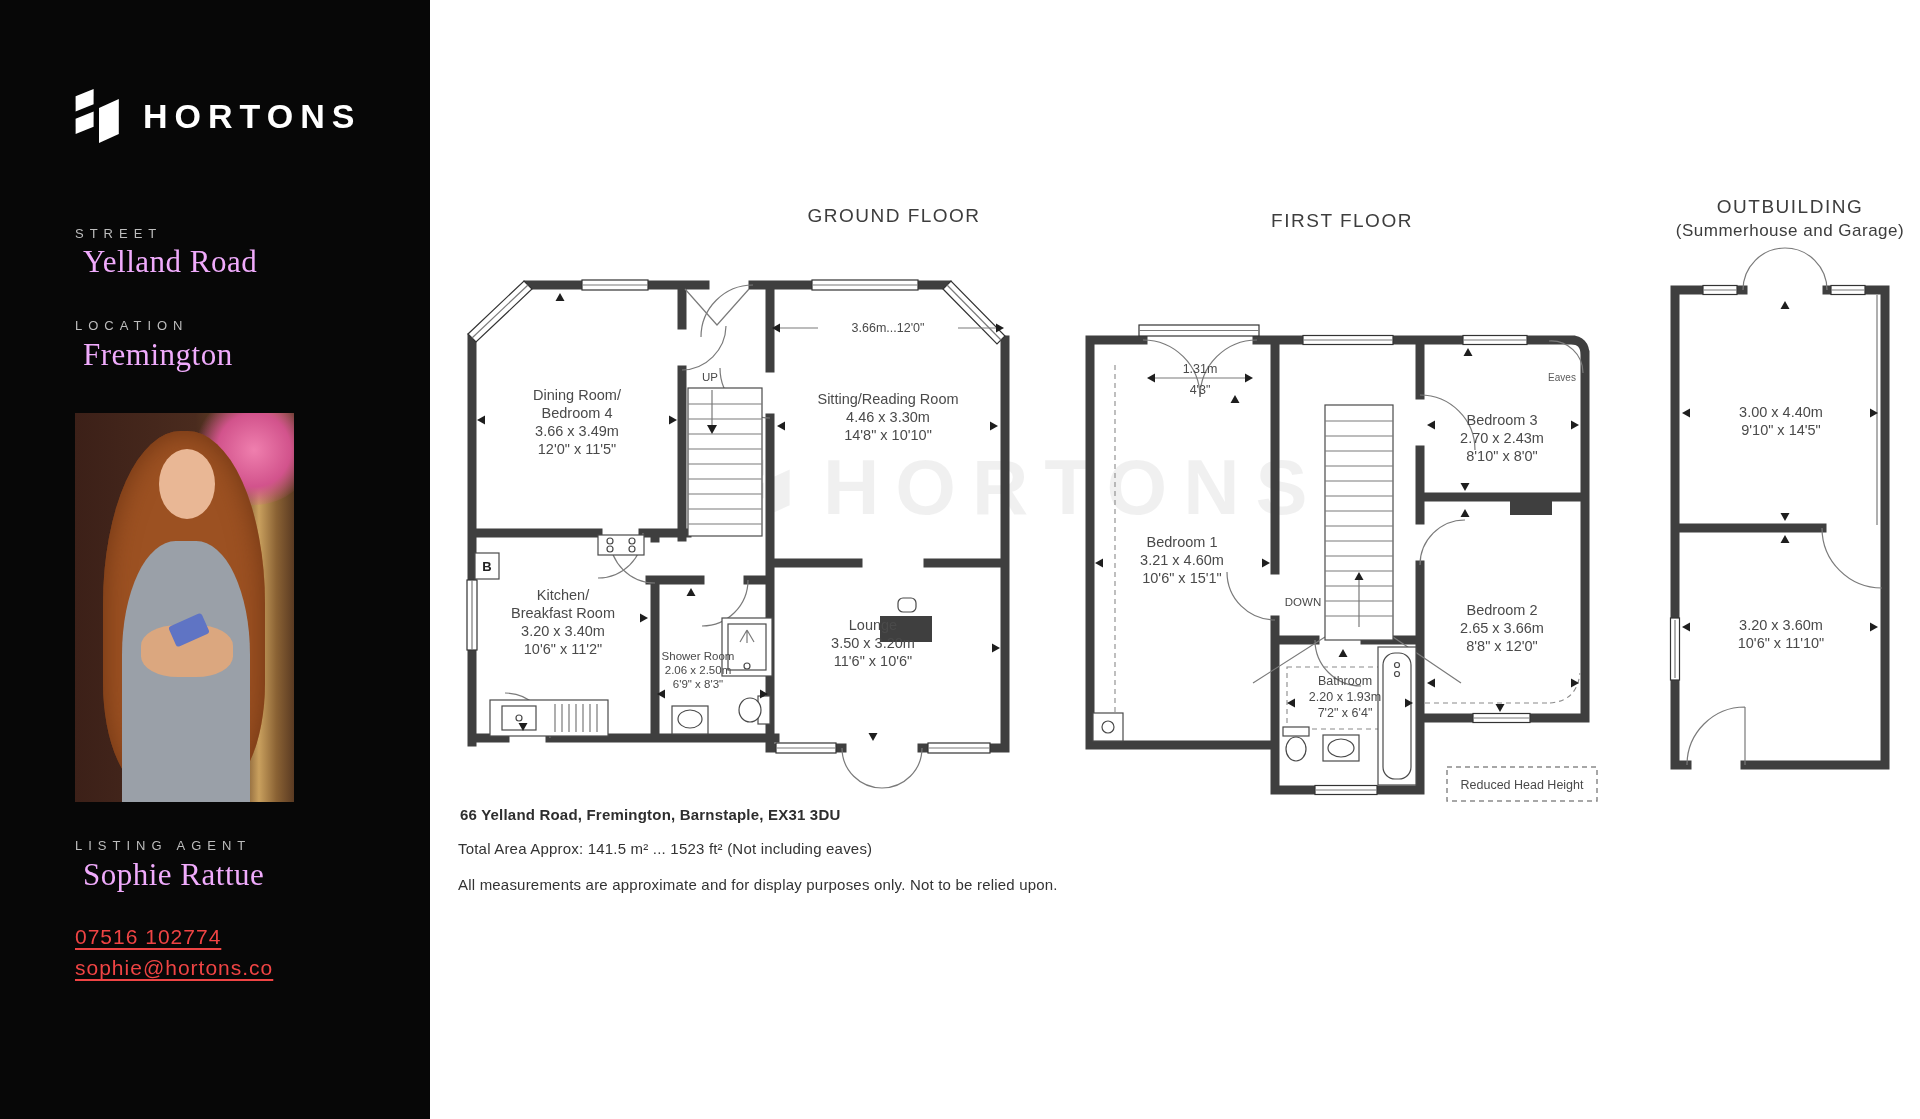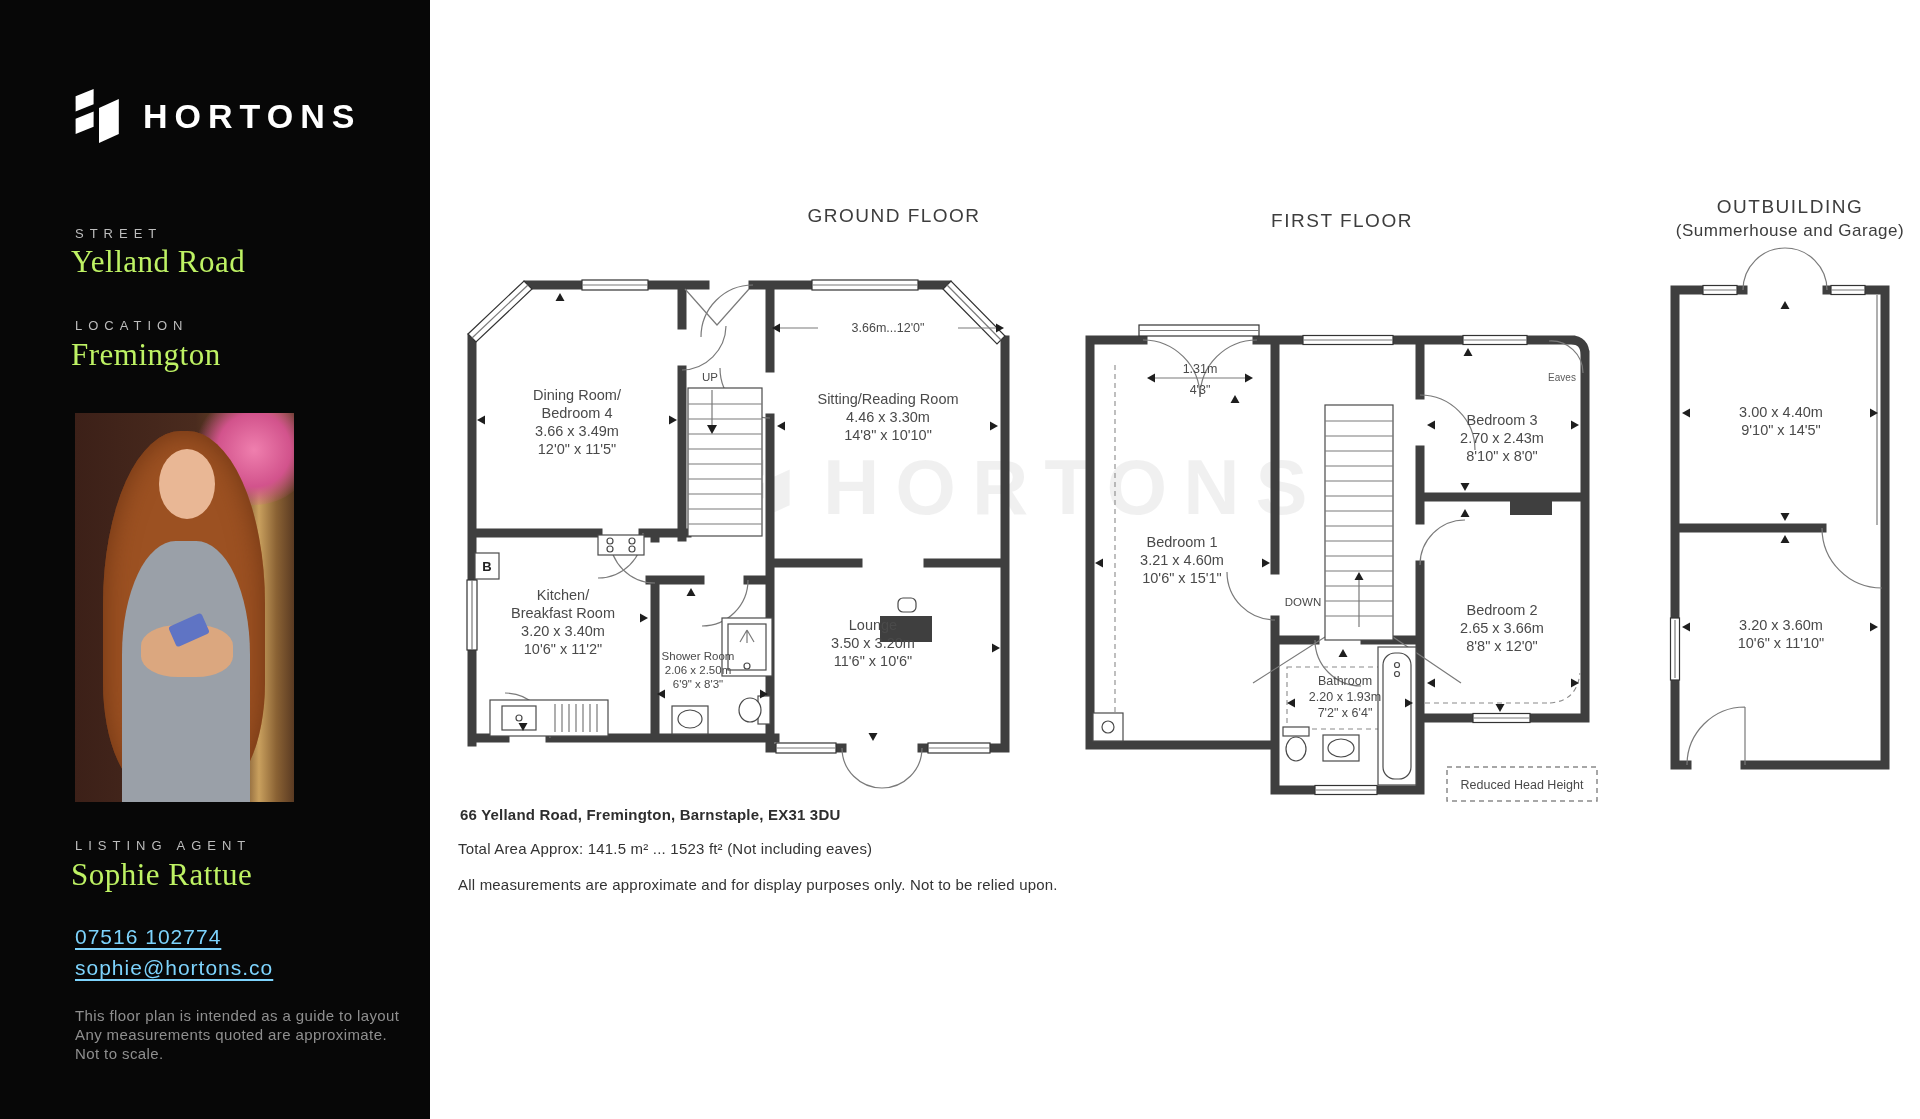--- a/index.html
+++ b/index.html
@@ -4,23 +4,23 @@
 <style>
   html,body{margin:0;padding:0;}
   body{width:1920px;height:1119px;position:relative;background:#ffffff;
        font-family:"Liberation Sans",sans-serif;overflow:hidden;}
 
   
   .sidebar{position:absolute;left:0;top:0;width:430px;height:1119px;background:#070707;}
   .logo{position:absolute;left:72px;top:86px;display:flex;align-items:center;gap:17px;}
   .logo-text{color:#ffffff;font-size:34px;font-weight:600;letter-spacing:7px;}
   .side-label{position:absolute;left:75px;color:#bdbdbd;font-size:13px;letter-spacing:6px;font-weight:400;}
-  .side-value{position:absolute;left:71px;color:#bef264;font-family:"Liberation Serif",serif;
+  .side-value{position:absolute;left:83px;color:#f0abfc;font-family:"Liberation Serif",serif;
               font-size:31px;font-weight:400;letter-spacing:0.5px;}
-  .side-link{position:absolute;left:75px;color:#7dd3fc;font-size:21px;letter-spacing:1px;
+  .side-link{position:absolute;left:75px;color:#ef4444;font-size:21px;letter-spacing:1px;
              text-decoration:underline;text-underline-offset:4px;cursor:pointer;}
   .disclaimer{position:absolute;left:75px;top:1006px;color:#8f8f8f;font-size:15px;line-height:1.28;letter-spacing:0.4px;}
 
   
   .photo{position:absolute;left:75px;top:413px;width:219px;height:389px;overflow:hidden;
          background:linear-gradient(90deg,#3c2018 0%,#4a2b1e 55%,#6e4a2a 76%,#c9a05e 84%,#8a6234 92%,#5a3a22 100%);}
   .photo .flower{position:absolute;right:-20px;top:-18px;width:120px;height:110px;border-radius:50%;
          background:radial-gradient(circle,#ef7fae 0%,#d2538c 45%,rgba(120,40,70,0) 72%);}
   .photo .hair{position:absolute;left:28px;top:18px;width:162px;height:360px;background:#9c5122;
          border-radius:48% 48% 30% 30%;box-shadow:inset 0 0 28px #6e3413;}
@@ -83,25 +83,20 @@
     <div class="arm"></div>
     <div class="phone"></div>
   </div>
 
   <div class="side-label" style="top:838px;">LISTING AGENT</div>
   <div class="side-value" style="top:857px;">Sophie Rattue</div>
 
   <div class="side-link" style="top:925px;">07516 102774</div>
   <div class="side-link" style="top:956px;">sophie@hortons.co</div>
 
-  <div class="disclaimer">
-    <div>This floor plan is intended  as a guide to layout</div>
-    <div>Any measurements quoted are approximate.</div>
-    <div>Not to scale.</div>
-  </div>
 </div>
 
 <div class="watermark">
   <svg width="55" height="82" viewBox="0 0 60 64">
     <polygon points="4,10 24,2 24,19 4,27" fill="rgba(0,0,0,0.06)"></polygon>
     <polygon points="4,35 24,27 24,44 4,52" fill="rgba(0,0,0,0.06)"></polygon>
     <polygon points="30,23 52,13 52,52 30,62" fill="rgba(0,0,0,0.06)"></polygon>
   </svg>
   <span class="wm-text">HORTONS</span>
 </div>

